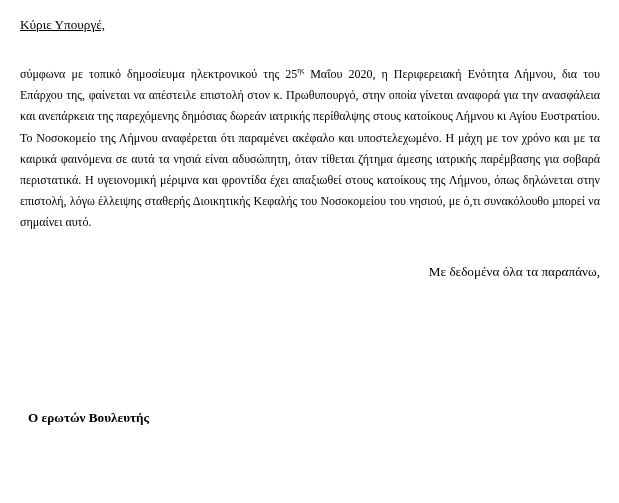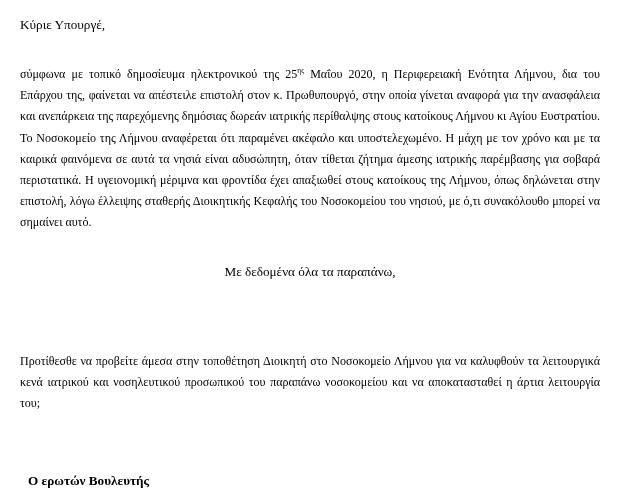--- a/index.html
+++ b/index.html
@@ -28,35 +28,36 @@
   .doc-body {
     padding-top: 14px;
   }
 
   
   .salutation {
     font-size: 13.2px;
     line-height: 21px;
     text-align: left;
     margin: 0;
+    text-decoration: underline;
   }
 
   .para {
     font-size: 12px;
     line-height: 21.2px;
     text-align: justify;
     text-justify: inter-word;
     margin: 0;
     hyphens: none;
   }
 
   .closing {
     font-size: 13.2px;
     line-height: 21px;
-    text-align: center;
+    text-align: right;
     margin: 0;
   }
 
   .question-heading {
     font-size: 13.2px;
     line-height: 21px;
     font-weight: bold;
     text-decoration: underline;
     text-underline-offset: 2px;
     text-align: left;
@@ -103,20 +104,19 @@
 
     <div class="sp-para-closing"></div>
 
     <p class="closing">Με δεδομένα όλα τα παραπάνω,</p>
 
     <div class="sp-closing-heading"></div>
 
 
     <div class="sp-heading-para"></div>
 
-    <p class="para">Προτίθεσθε να προβείτε άμεσα στην τοποθέτηση Διοικητή στο Νοσοκομείο Λήμνου για να καλυφθούν τα λειτουργικά κενά ιατρικού και νοσηλευτικού προσωπικού του παραπάνω νοσοκομείου και να αποκατασταθεί η άρτια λειτουργία του;</p>
 
     <div class="sp-para-sig"></div>
 
     <p class="signature">Ο ερωτών Βουλευτής</p>
 
   </div>
 </div>
 
 </body></html>

